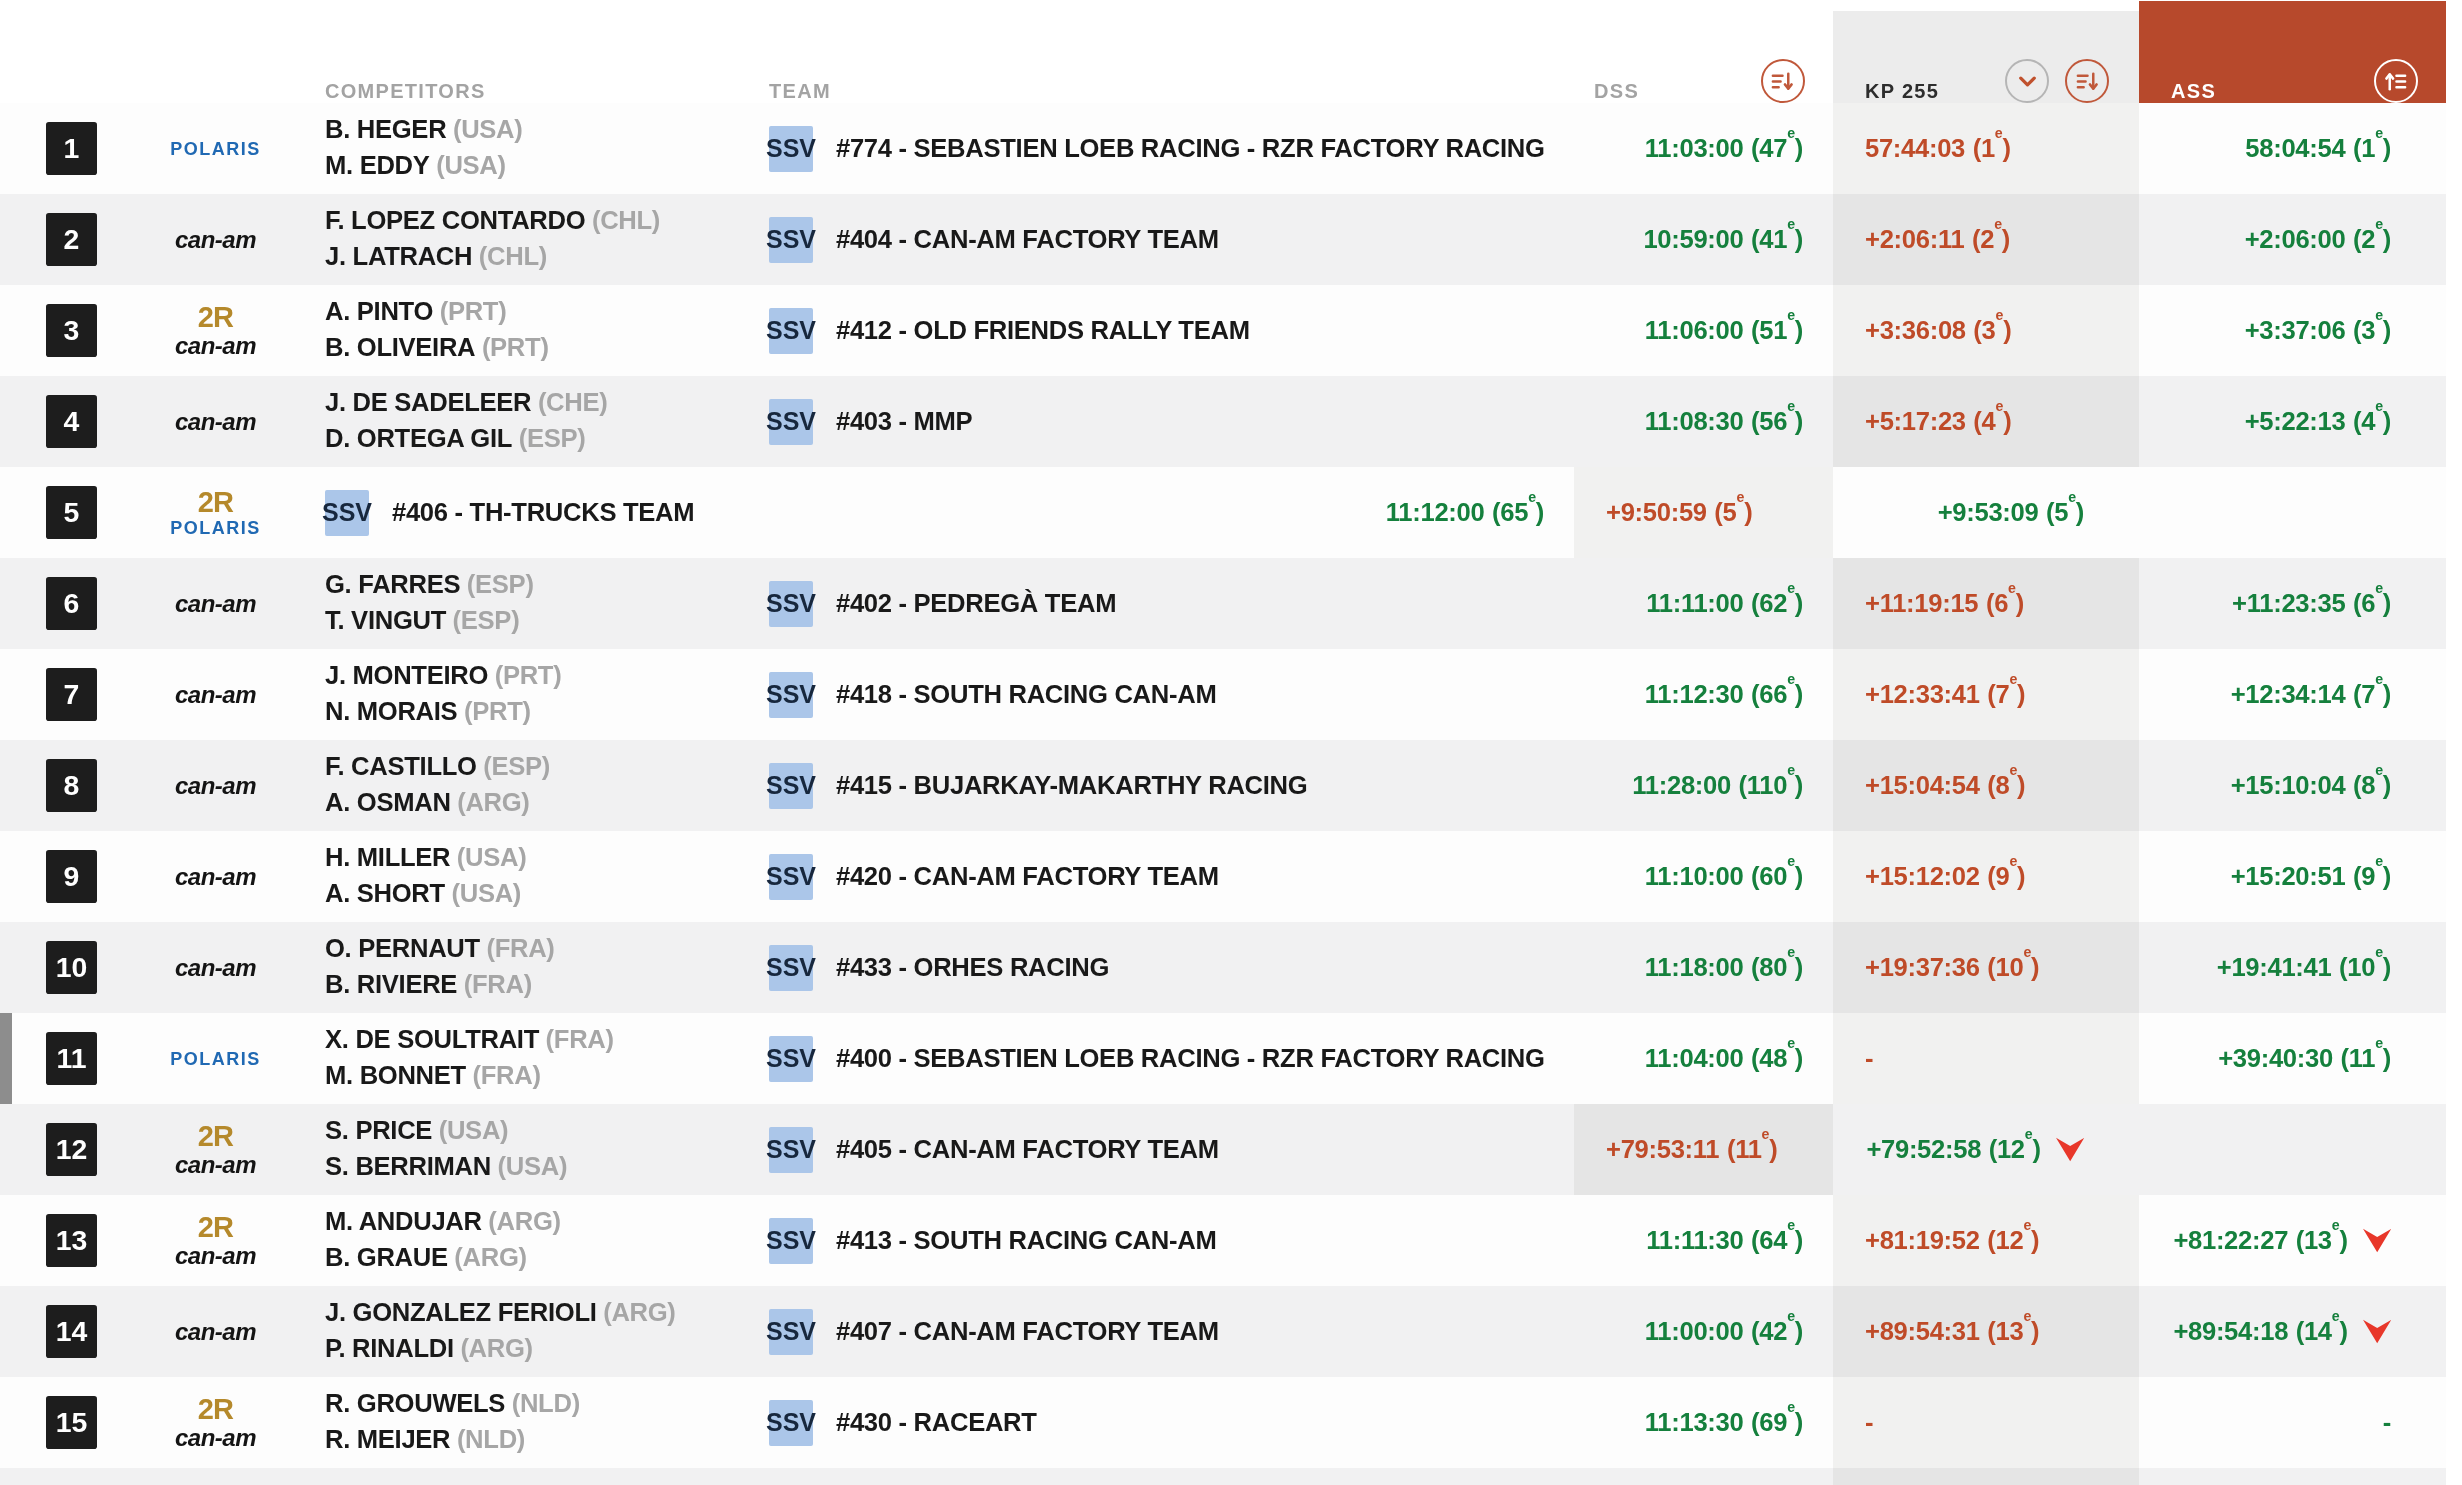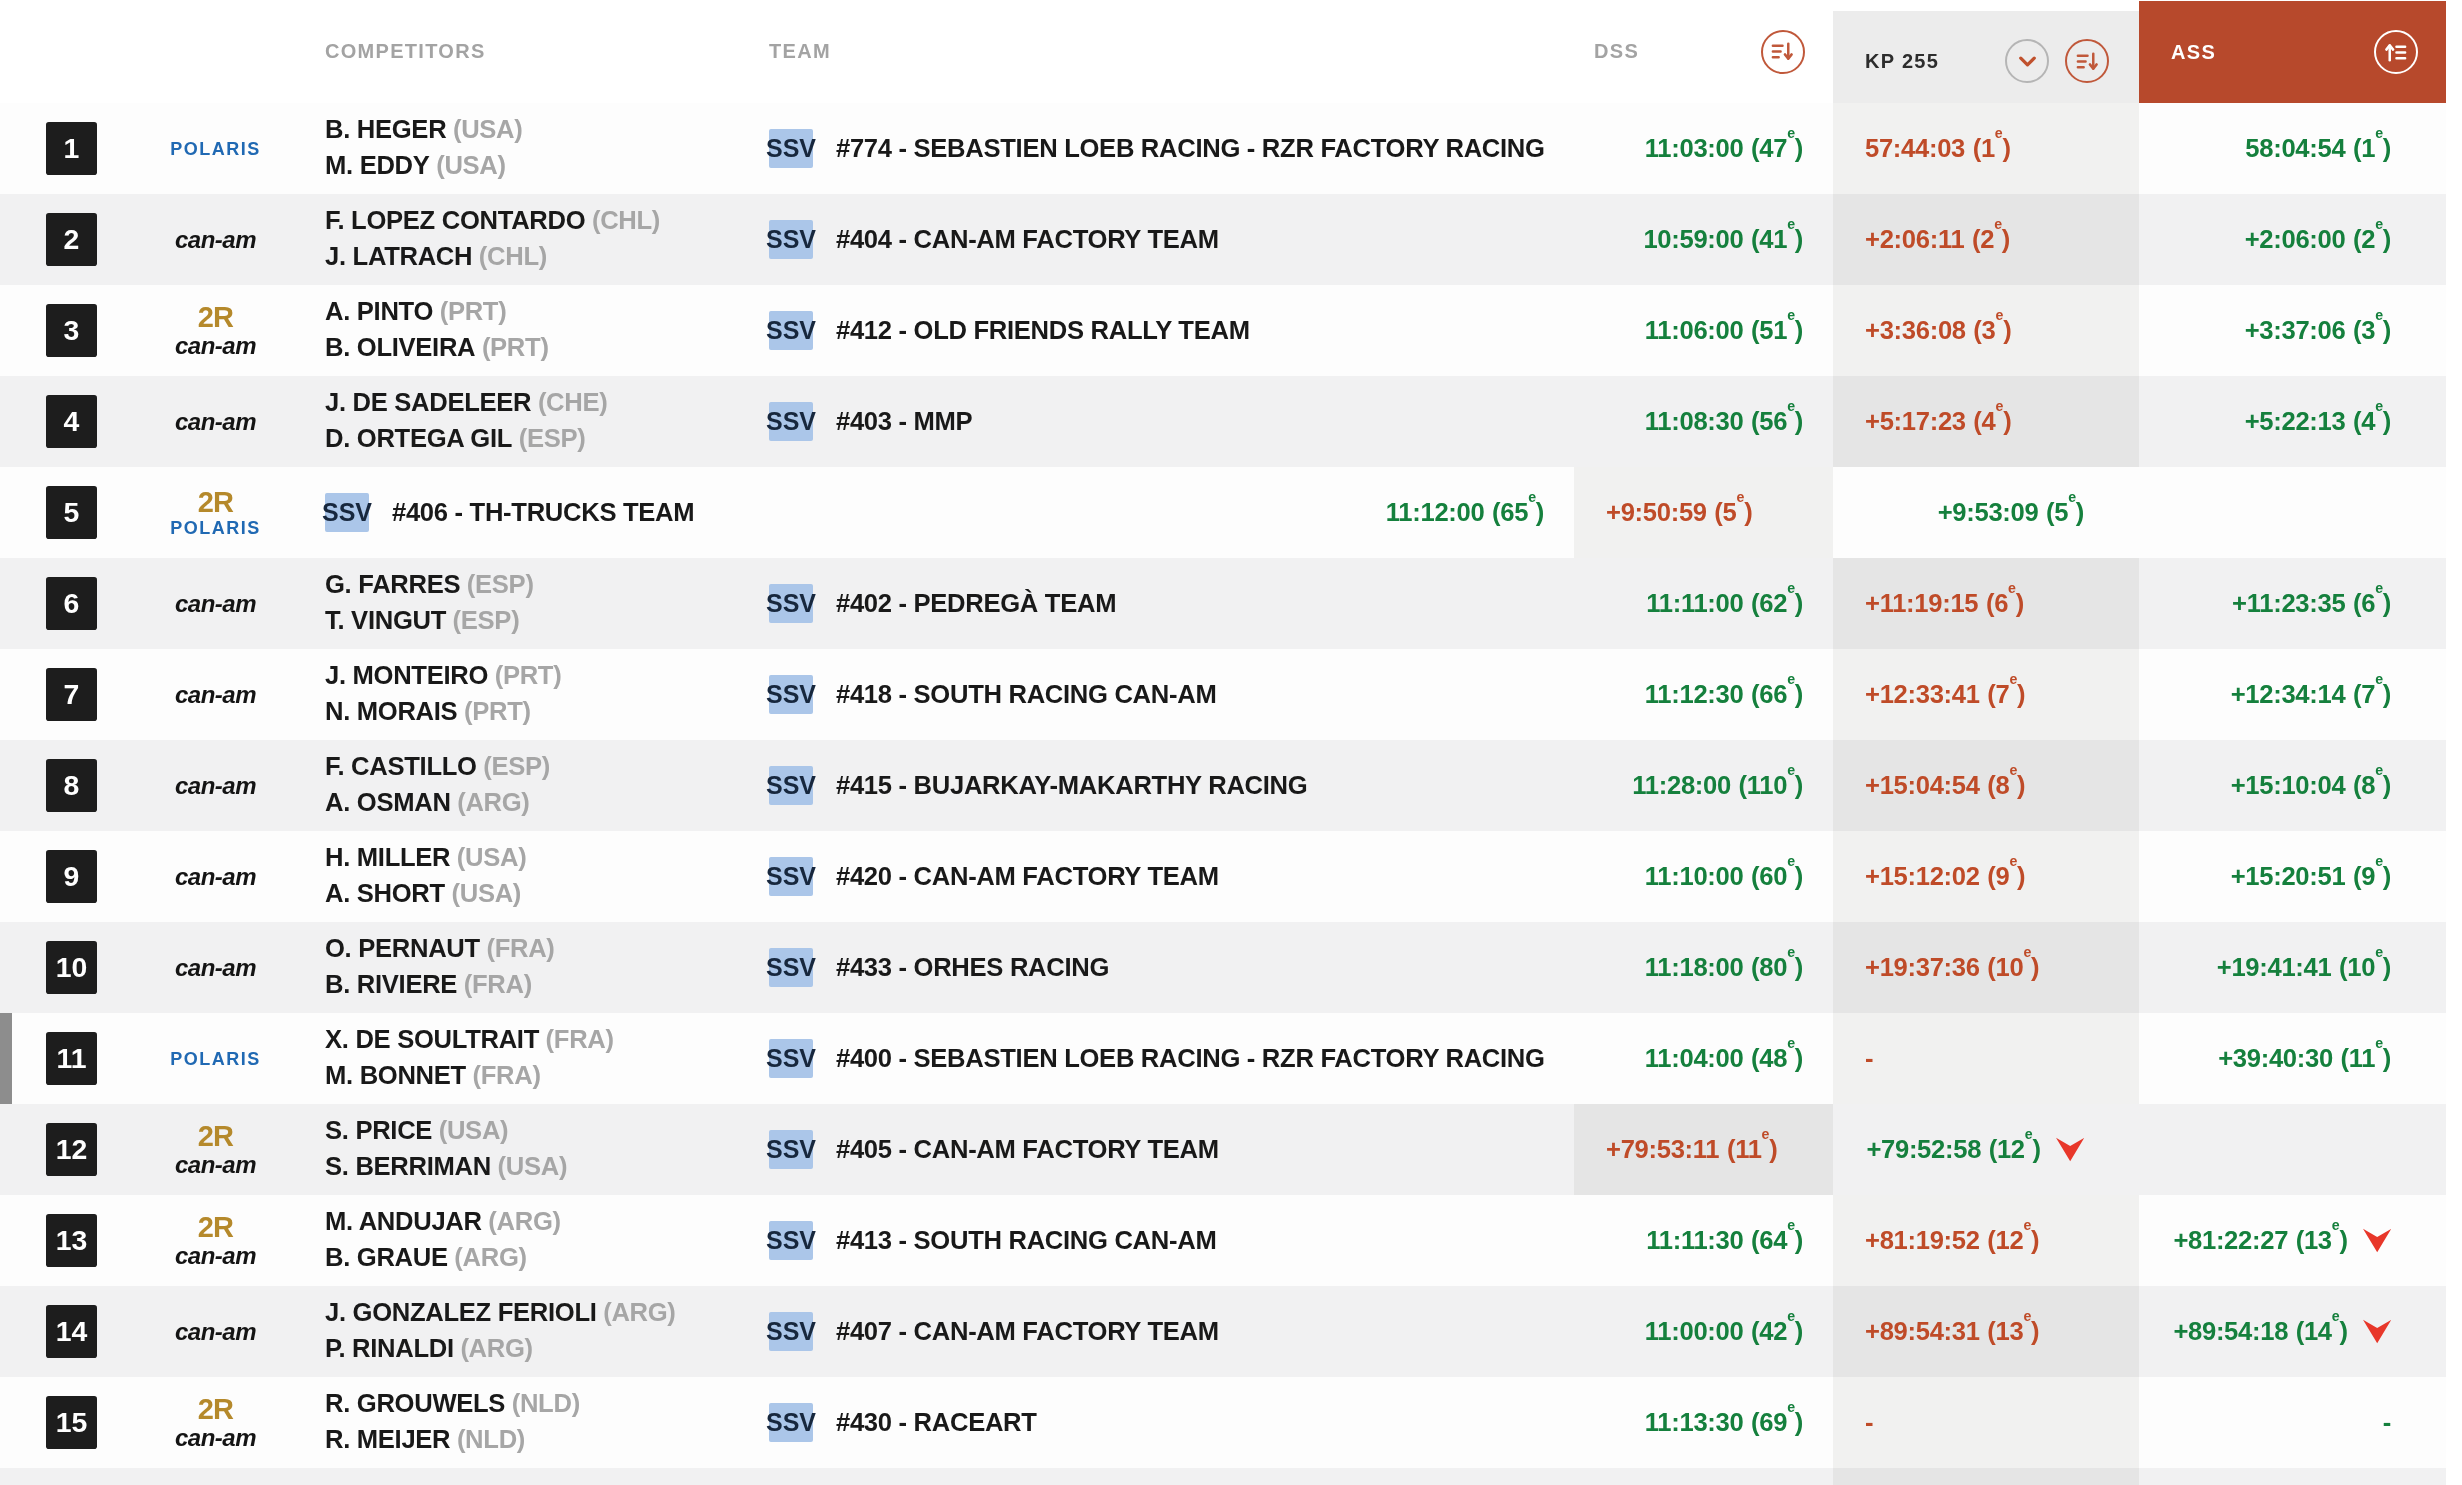--- a/index.html
+++ b/index.html
@@ -9,21 +9,21 @@
     font-family:"Liberation Sans", sans-serif;
     -webkit-font-smoothing:antialiased;
   }
   .table{width:2446px}
   .grid{
     display:grid;
     grid-template-columns:161px 164px 444px 805px 259px 306px 307px;
   }
   
   .hdr{height:103px}
-  .hcell{display:flex;align-items:center}
+  .hcell{display:flex;align-items:flex-end}
   .hlabel{font-size:20px;font-weight:700;letter-spacing:1.3px;color:#a3a3a3;white-space:nowrap}
   .hcomp{grid-column:3}
   .hteam{grid-column:4}
   .hdss{grid-column:5;justify-content:space-between;padding:0 28.4px 0 20px}
   .hkp{grid-column:6;background:#ececec;margin-top:11.4px;justify-content:space-between;padding:8px 30px 0 32px}
   .hkp .hlabel{color:#2d2d2d}
   .hass{grid-column:7;background:#b7492c;margin-top:1px;justify-content:space-between;padding:0 28.4px 0 32px}
   .hass .hlabel{color:#ffffff}
   .hicons{display:flex;gap:16px;align-items:center}
   .icirc{width:44px;height:44px;border-radius:50%;box-sizing:border-box;display:flex;align-items:center;justify-content:center;flex:0 0 auto;cursor:pointer}
@@ -47,21 +47,21 @@
   .brand{white-space:nowrap;line-height:1}
   .b-polaris{color:#2069b3;font-size:18px;font-weight:800;letter-spacing:1.5px}
   .b-canam{color:#141414;font-size:24px;font-weight:800;font-style:italic;letter-spacing:-0.5px}
   .b-2r{color:#b5892b;font-size:29px;font-weight:800;letter-spacing:-0.9px}
   .ccrew{flex-direction:column;align-items:flex-start;justify-content:center}
   .crew-line{line-height:32px;white-space:nowrap}
   .nm{font-size:25.6px;font-weight:800;color:#191919;letter-spacing:-0.3px}
   .ct{font-size:25.6px;font-weight:700;color:#a6a6a6;margin-left:6.6px;letter-spacing:-0.3px}
   .ssv{
     background:#abc6e9;color:#17273d;font-weight:700;font-size:25px;
-    width:44px;height:39px;display:flex;align-items:center;justify-content:center;
+    width:44px;height:46px;display:flex;align-items:center;justify-content:center;
     border-radius:1.9px;flex:0 0 auto;
   }
   .tname{margin-left:23px;font-size:25.6px;font-weight:800;color:#191919;letter-spacing:-0.3px;white-space:nowrap}
   .timecell{font-size:25.6px;font-weight:700;color:#15803d;letter-spacing:-0.3px;white-space:nowrap}
   .cdss{justify-content:flex-end;padding-right:30px}
   .ckp{padding-left:32px;font-weight:800;color:#bf4b28}
   .ckp .tv,.ckp .rk{color:#bf4b28}
   .cass{justify-content:flex-end;padding-right:55px}
   .rk{margin-left:7.6px}
   .sup{font-size:14.2px;position:relative;top:-9.5px;font-weight:700}

